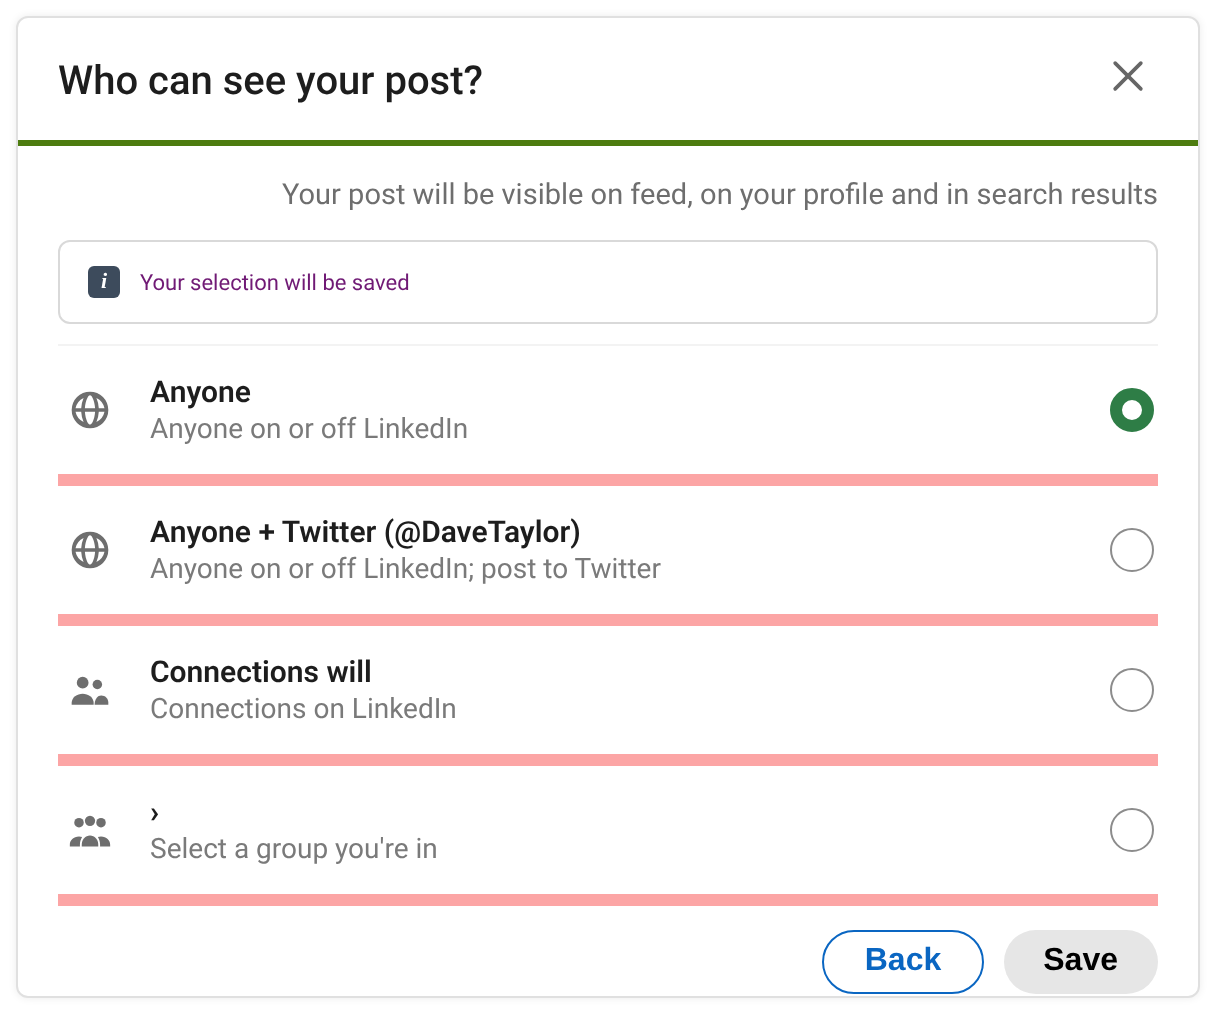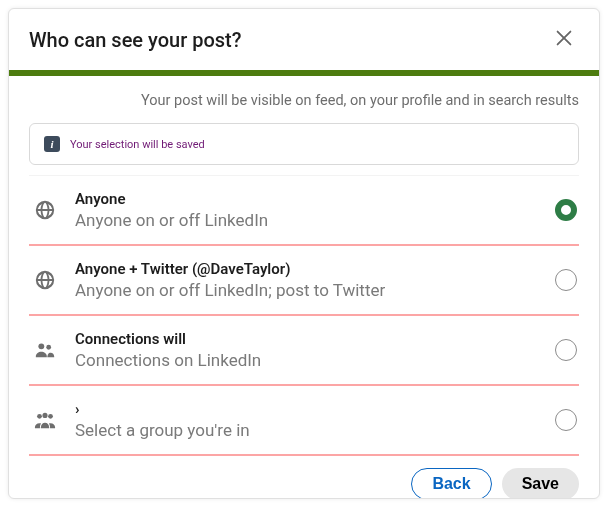--- a/index.html
+++ b/index.html
@@ -19,21 +19,21 @@
     box-shadow: 0 0 4px rgba(0,0,0,0.08);
     display: flex;
     flex-direction: column;
     overflow: hidden;
   }
   .header {
     display: flex;
     align-items: center;
     justify-content: space-between;
     padding: 14px 20px 14px 20px;
-    border-bottom: 6px solid #4d7c0f;
+    border-bottom: 3px solid #4d7c0f;
   }
   .header h1 {
     font-size: 20px;
     font-weight: 500;
     color: #1d1d1d;
   }
   .close-btn {
     background:none;border:none;cursor:pointer;padding:4px;
     color:#666;
   }
@@ -69,41 +69,41 @@
     font-weight:700;
     font-style:italic;
     display:flex;align-items:center;justify-content:center;
     font-family: Georgia, serif;
   }
   .options { }
   .option {
     display:flex;
     align-items:center;
     padding:14px 2px 14px 2px;
-    border-bottom:2px solid #fca5a5;
+    border-bottom:6px solid #fca5a5;
     gap:16px;
     cursor:pointer;
   }
   .option:first-child { border-top:1px solid #f3f3f3; margin-top:4px;}
   .opt-icon {
     width:28px;
     display:flex;
     justify-content:center;
     color:#6e6e6e;
     flex-shrink:0;
   }
   .opt-text { flex:1; }
   .opt-title {
     font-size:15px;
     font-weight:600;
     color:#1d1d1d;
     display:flex;align-items:center;gap:4px;
   }
   .opt-desc {
-    font-size:17px;
+    font-size:14px;
     color:#7a7a7a;
     margin-top:2px;
   }
   .radio {
     width:22px;height:22px;
     border-radius:50%;
     border:1.5px solid #8c8c8c;
     flex-shrink:0;
   }
   .radio.selected {

